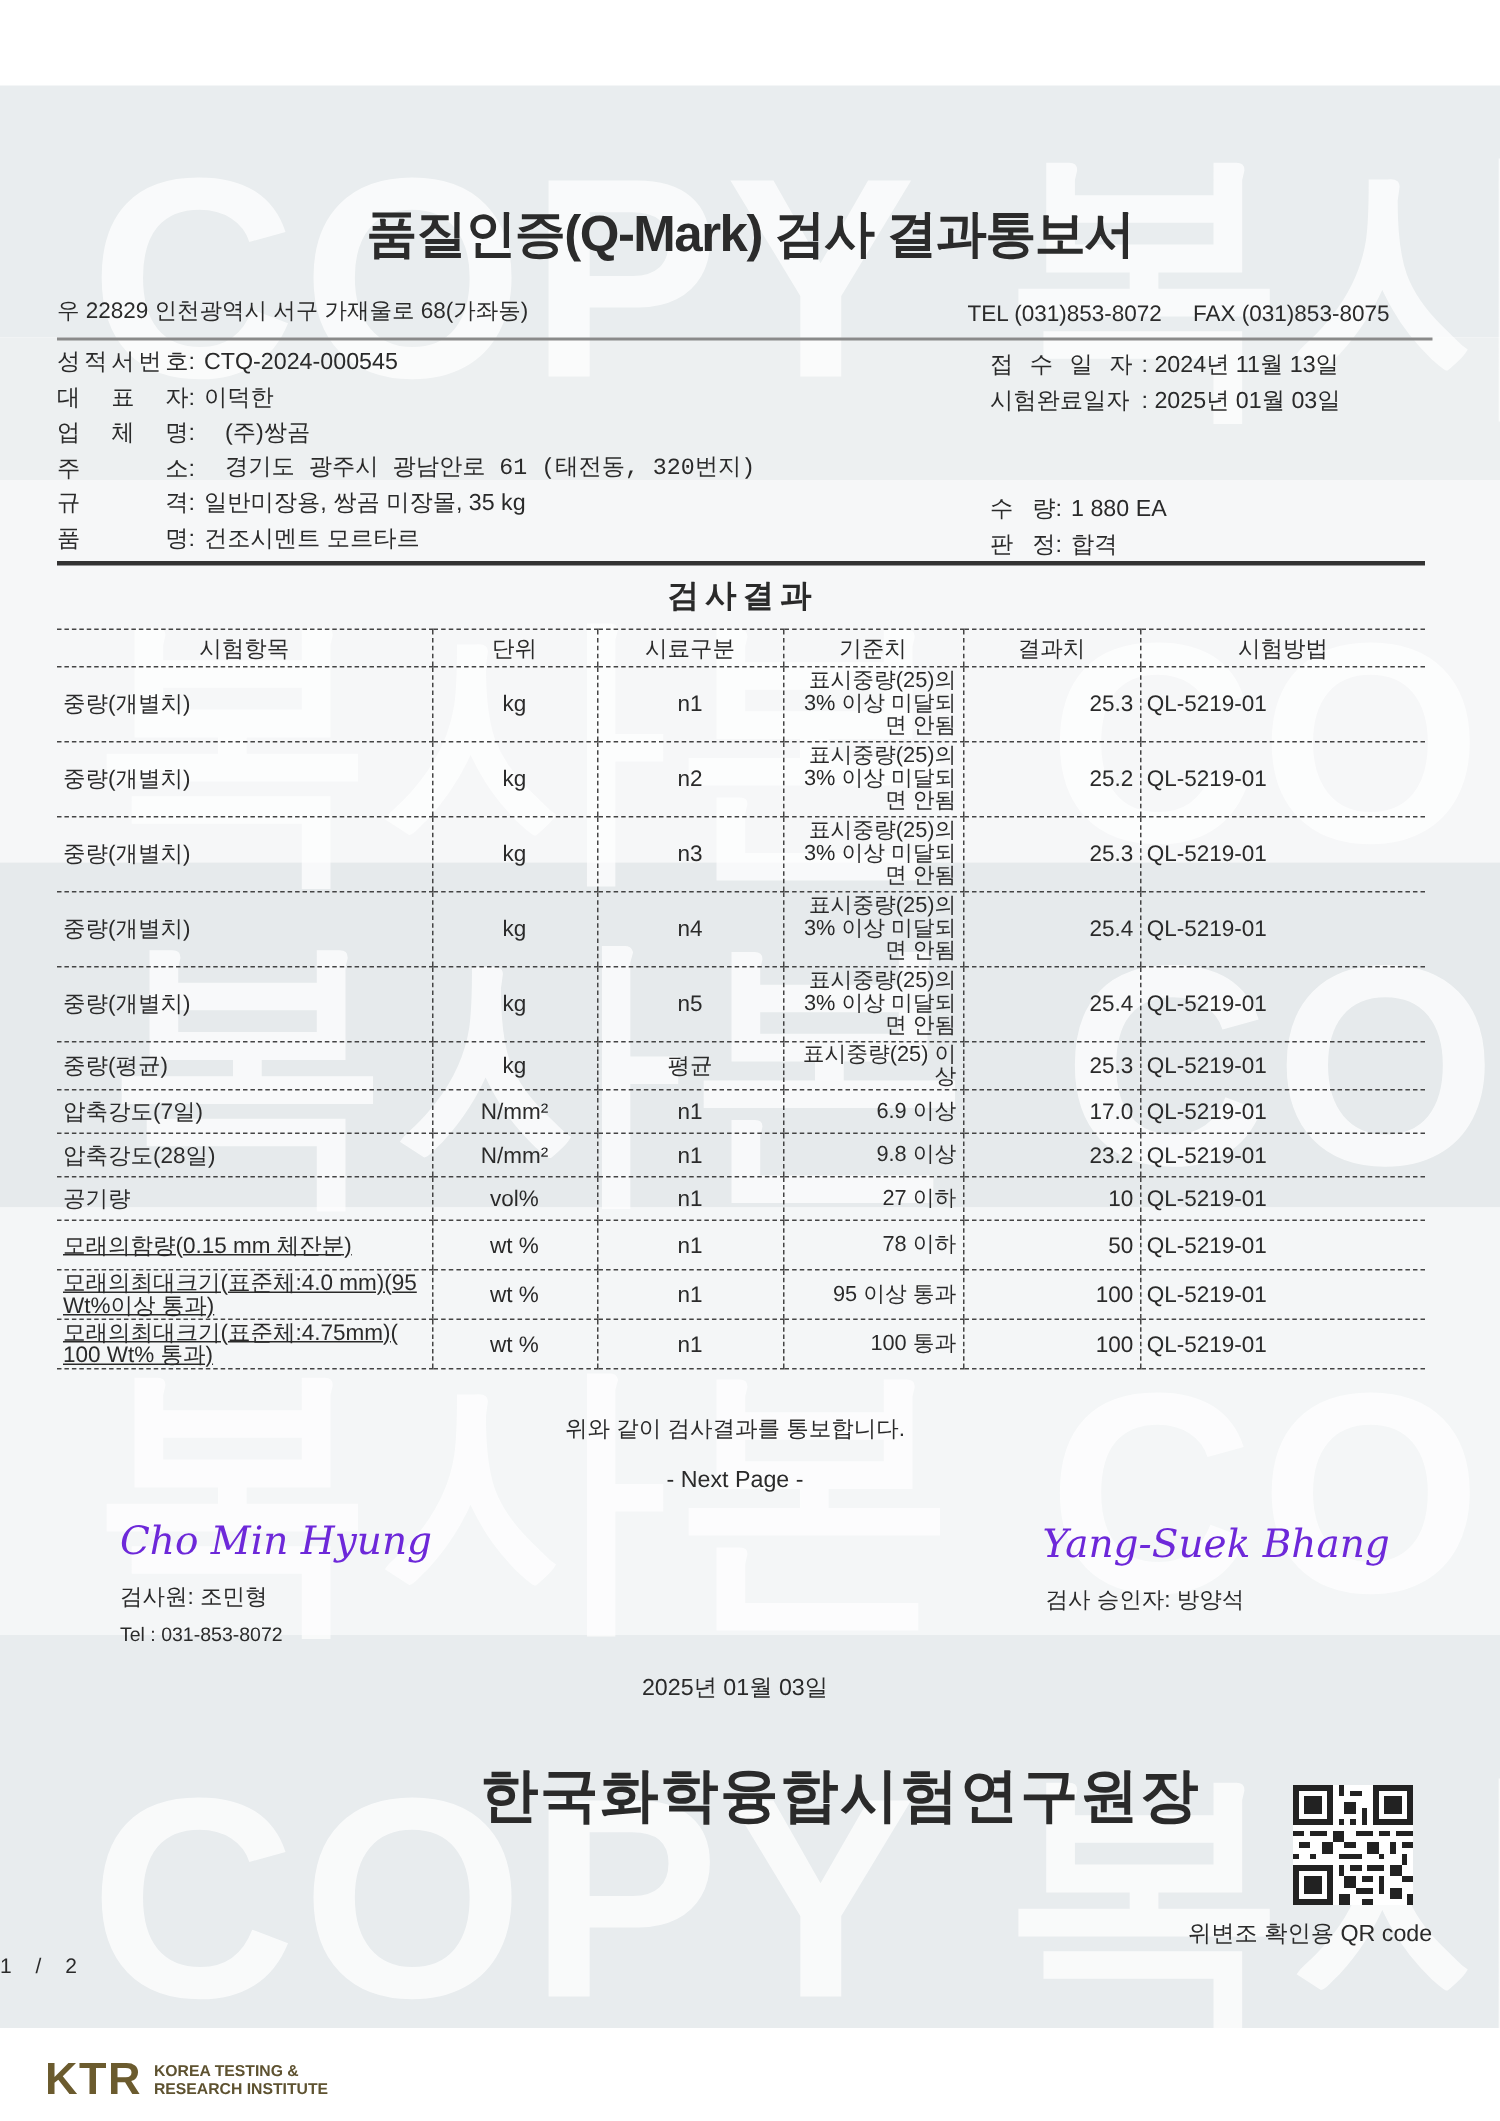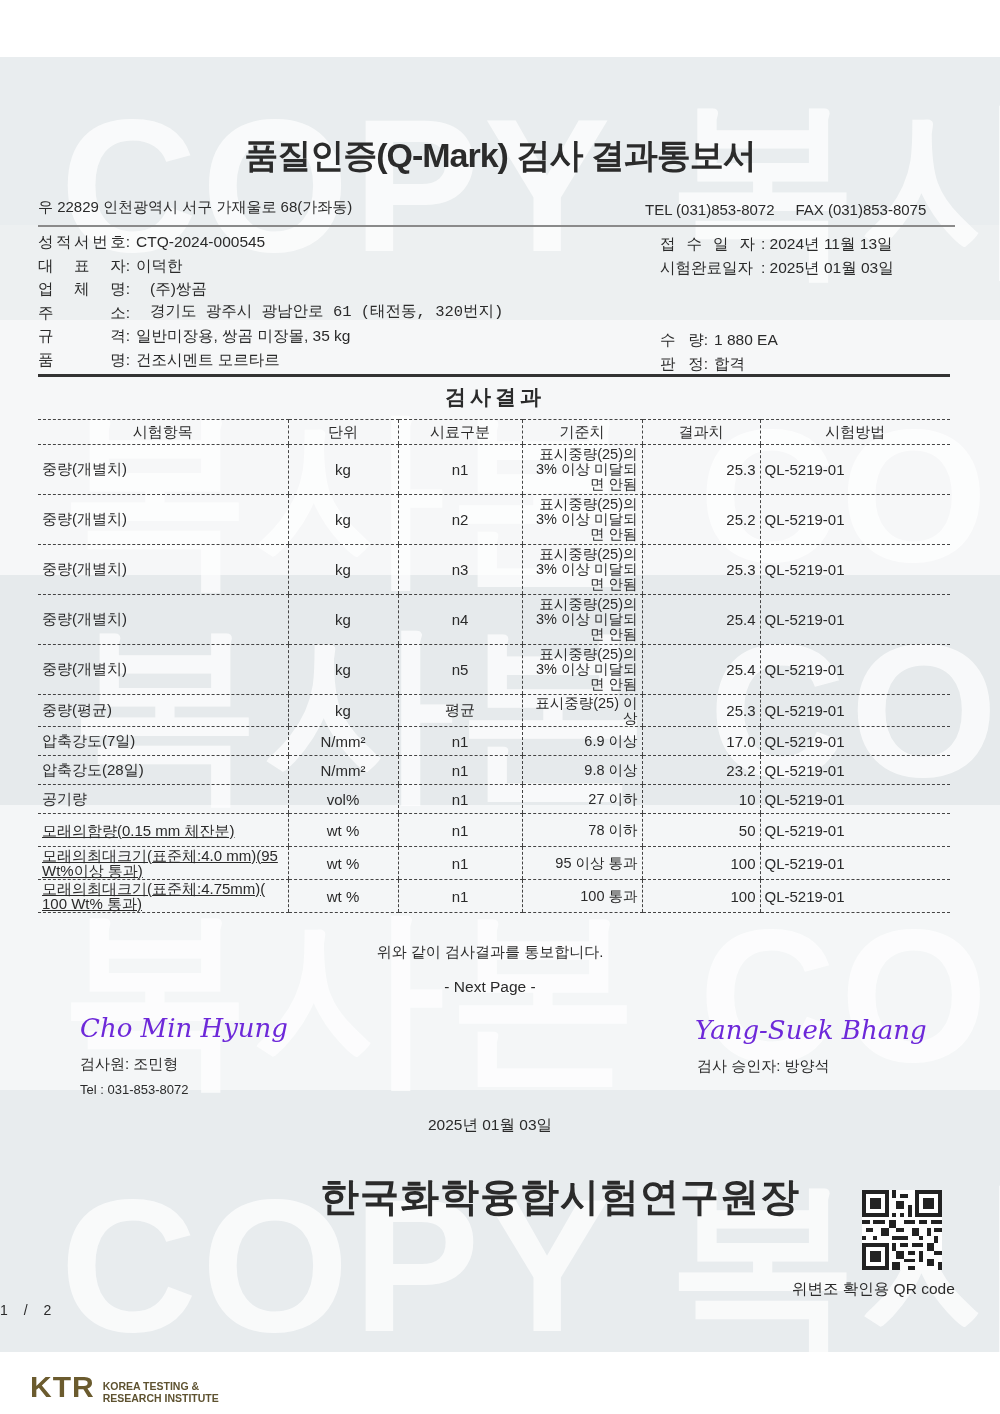--- a/index.html
+++ b/index.html
@@ -79,21 +79,21 @@
     .inspector { top: 1055px; left: 80px; font-size: 15px; }
     .inspector-tel { top: 1082px; left: 80px; font-size: 13px; }
     .approver { top: 1057px; left: 697px; font-size: 15px; }
     .issue-date { top: 1115px; left: 0; width: 980px; text-align: center; font-size: 15.5px; }
     .director {
       top: 1170px; left: 320px; font-size: 39px; font-weight: bold; color: #2a2a2a; letter-spacing: 1px;
     }
     .qr { top: 1190px; left: 862px; width: 80px; height: 80px; }
     .qr-label { top: 1279px; left: 776px; font-size: 15.5px; margin-left: 16px; }
     .page-num { top: 1302px; left: 0; width: 990px; text-align: left; font-size: 14px; letter-spacing: 6px; }
-    .ktr-logo { top: 1370px; left: 30px; display: flex; align-items: flex-end; }
+    .ktr-logo { top: 1370px; left: 30px; display: flex; align-items: center; }
     .ktr-mark {
       font-family: "Liberation Sans", sans-serif; font-weight: bold; font-size: 30px;
       color: #6b5b2e; letter-spacing: 1px;
     }
     .ktr-text {
       margin-left: 8px; font-size: 10.5px; font-weight: bold; color: #5e5230; line-height: 12px;
     }
   </style>
 </head>
 <body>

